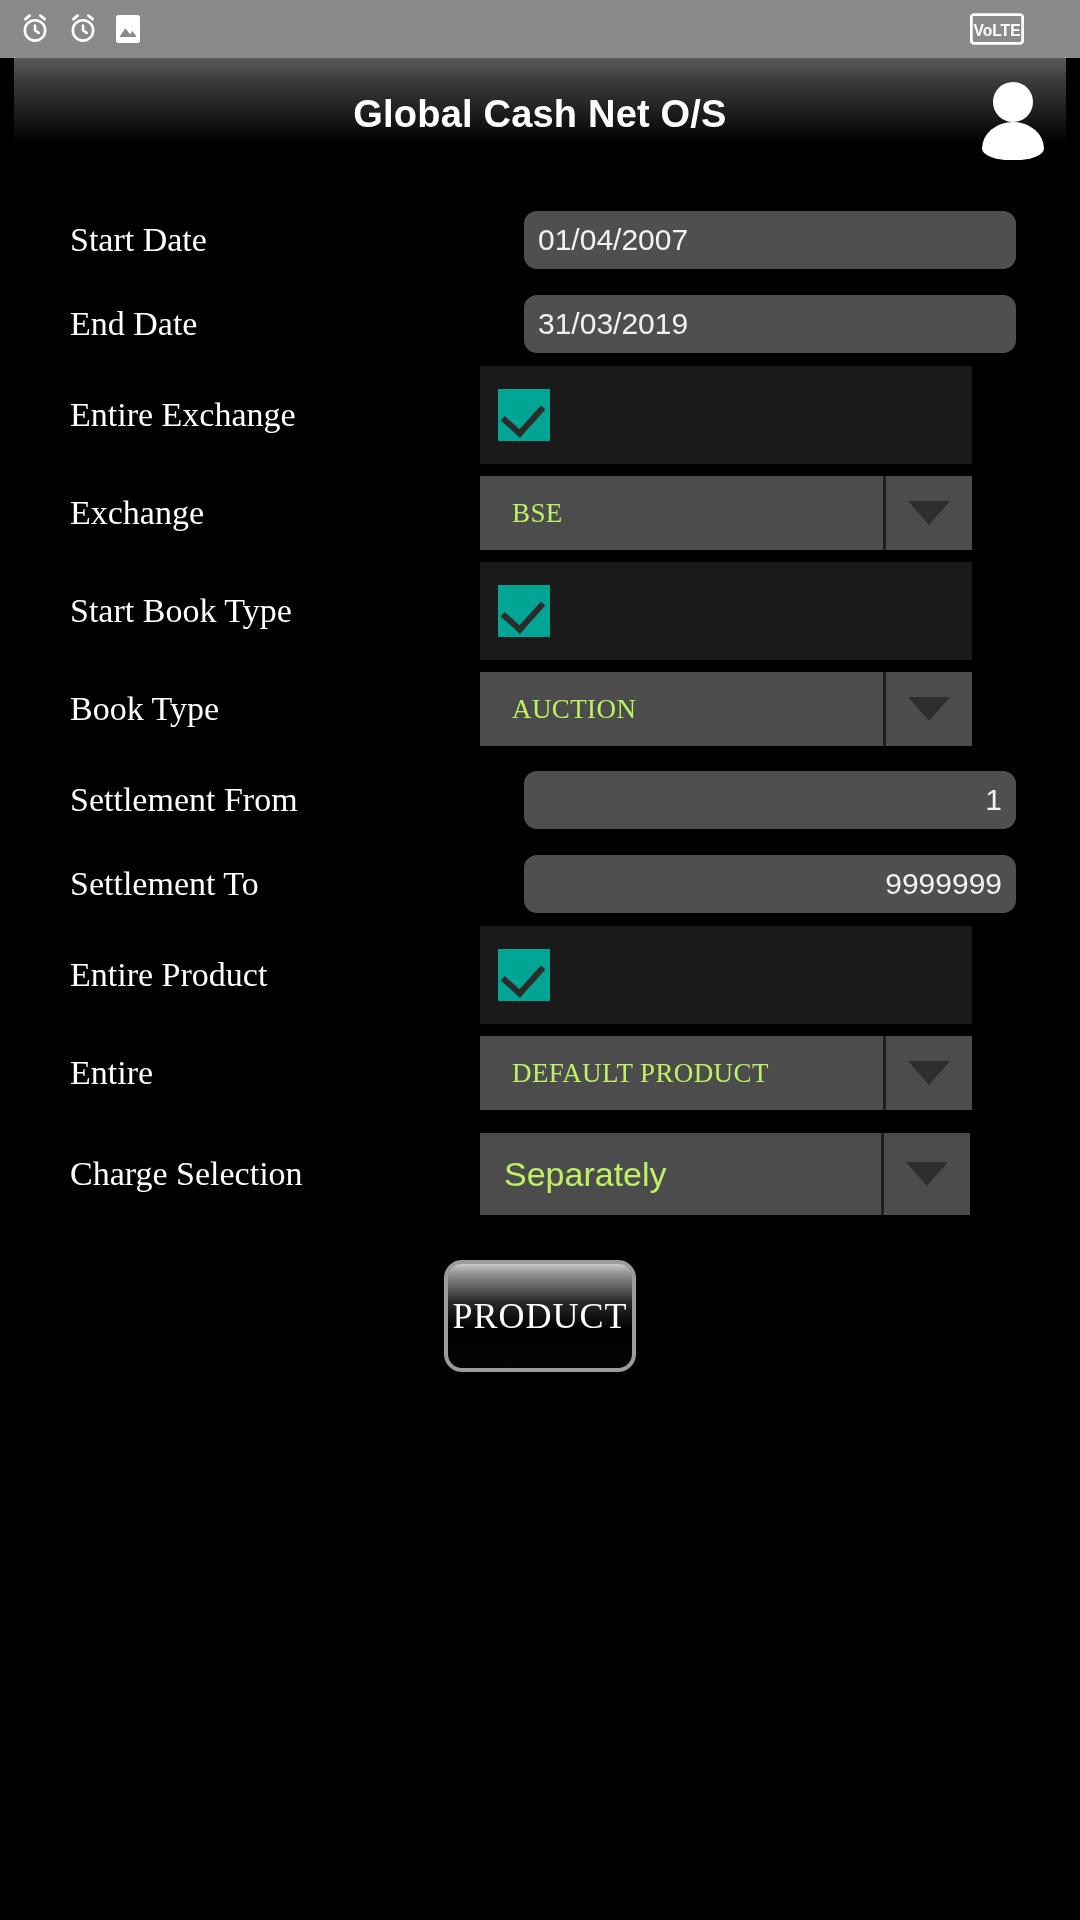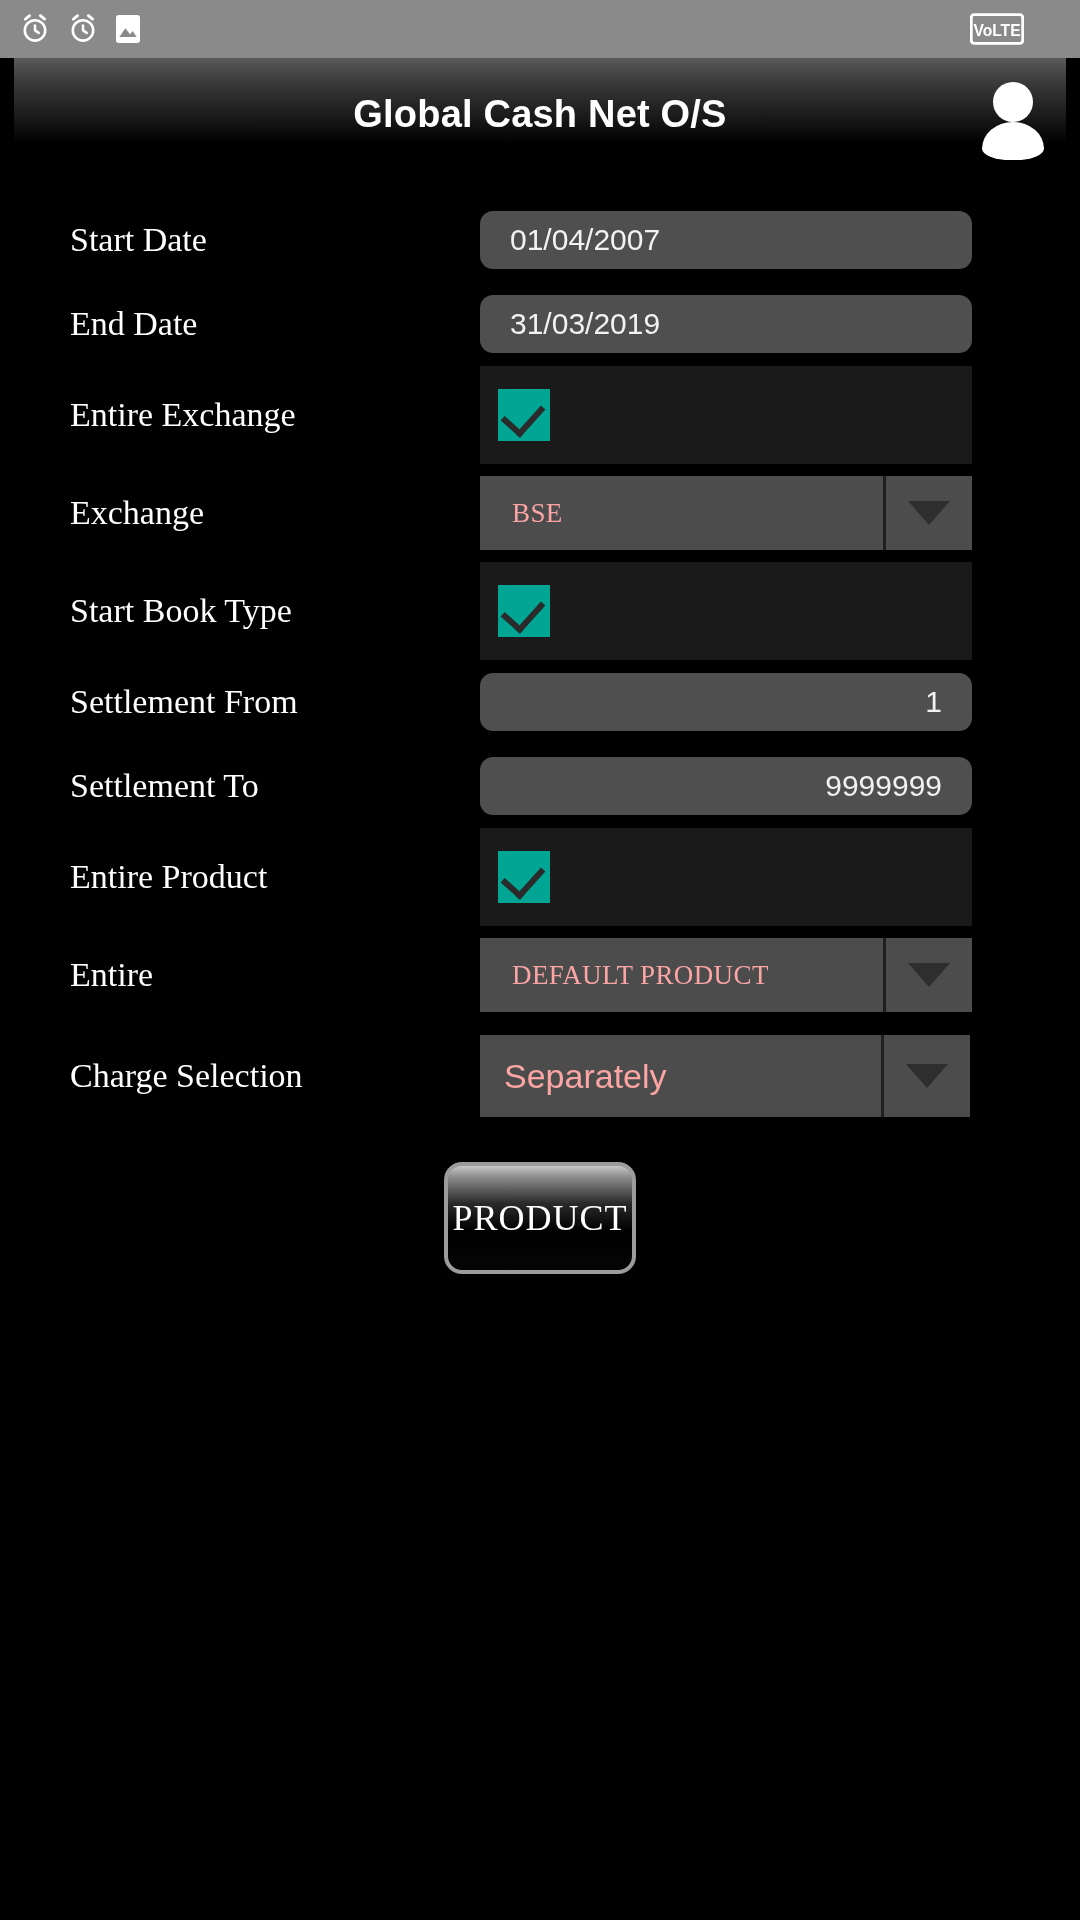--- a/index.html
+++ b/index.html
@@ -100,29 +100,29 @@
     font-family: "Liberation Serif", serif;
     flex: none;
   }
   .field-area {
     flex: 1;
     display: flex;
     align-items: center;
   }
 
   
-  .row-input { height: 84px; }
+  .row-input { height: 84px; gap: 44px; }
   .input-pill {
     width: 492px;
     height: 58px;
     background: #4f4f4f;
     border-radius: 13px;
     display: flex;
     align-items: center;
-    padding: 0 30px;
+    padding: 0 14px;
     color: #f2f2f2;
     font-family: "Liberation Sans", sans-serif;
     font-size: 30px;
   }
   .input-pill.right { justify-content: flex-end; }
 
   
   .row-check { height: 98px; }
   .check-strip {
     width: 492px;
@@ -157,21 +157,21 @@
     height: 74px;
     display: flex;
     align-items: stretch;
   }
   .spinner-value {
     flex: 1;
     background: #4c4c4c;
     display: flex;
     align-items: center;
     padding-left: 32px;
-    color: #fca5a5;
+    color: #bef264;
     font-family: "Liberation Serif", serif;
     font-size: 27px;
     border-right: 3px solid #1f1f1f;
     letter-spacing: 0.4px;
   }
   .spinner-value.sans {
     font-family: "Liberation Sans", sans-serif;
     font-size: 34px;
     letter-spacing: 0;
     padding-left: 24px;
@@ -303,20 +303,31 @@
 
   <div class="row row-check">
     <div class="label">Start Book Type</div>
     <div class="field-area">
       <div class="check-strip">
         <div class="checkbox"></div>
       </div>
     </div>
   </div>
 
+  <div class="row row-spin">
+    <div class="label">Book Type</div>
+    <div class="field-area">
+      <div class="spinner">
+        <div class="spinner-value">AUCTION</div>
+        <div class="spinner-arrow">
+          <span class="caret"></span>
+        </div>
+      </div>
+    </div>
+  </div>
 
   <div class="row row-input">
     <div class="label">Settlement From</div>
     <div class="field-area">
       <div class="input-pill right">1</div>
     </div>
   </div>
 
   <div class="row row-input">
     <div class="label">Settlement To</div>

